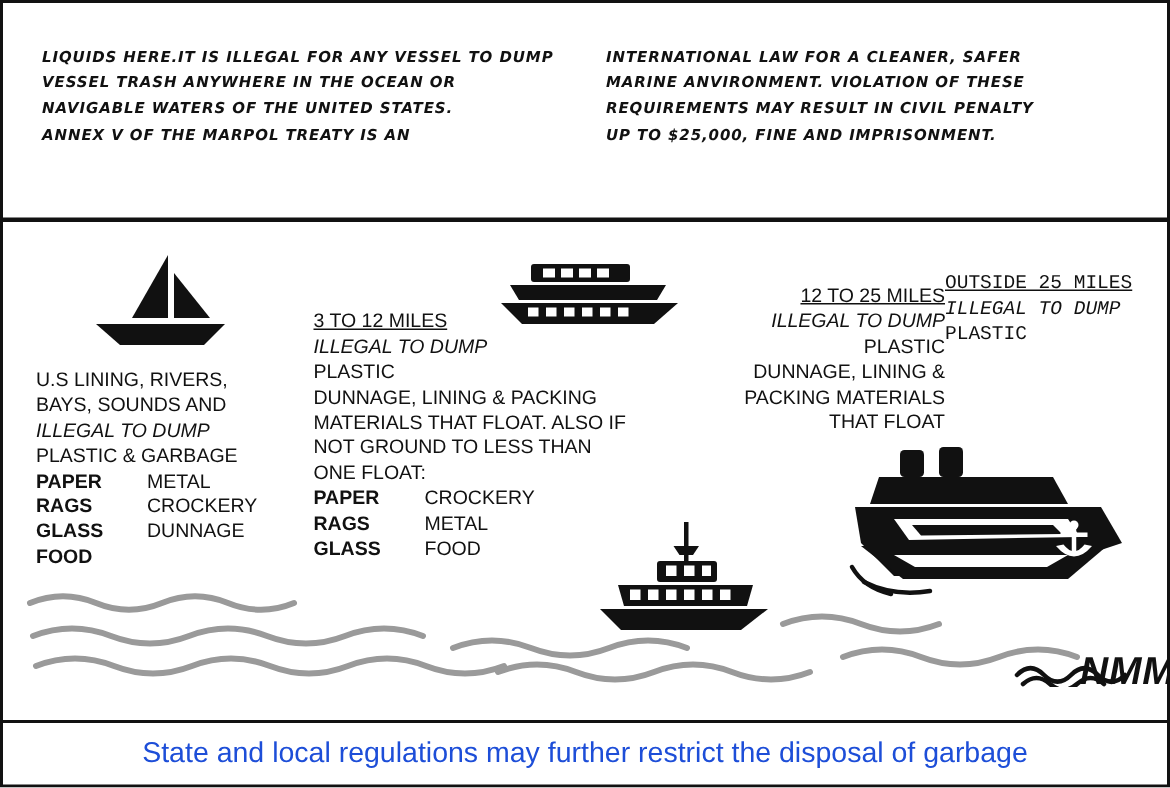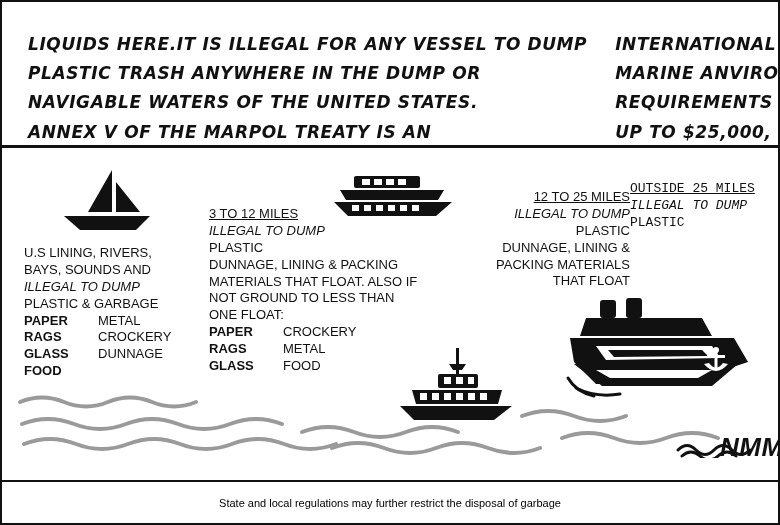--- a/index.html
+++ b/index.html
@@ -31,21 +31,21 @@
     border-bottom: 3px solid #111;
     padding: 28px 26px 0 26px;
     display: flex;
     gap: 28px;
   }
   .header-col {
     flex: 1;
     font-family: "DejaVu Sans", sans-serif;
     font-weight: bold;
     font-style: italic;
-    font-size: 17px;
+    font-size: 10px;
     line-height: 1.72;
     letter-spacing: 0.6px;
     color: #111;
   }
   .header-col div { white-space: nowrap; }
 
   
   .body-area {
     position: absolute;
     left: 0;
@@ -60,22 +60,22 @@
     position: absolute;
     left: 0;
     bottom: 0;
     width: 776px;
     height: 43px;
     border-top: 2px solid #111;
     box-sizing: border-box;
     display: flex;
     align-items: center;
     justify-content: center;
-    font-size: 11px;
-    color: #000000;
+    font-size: 19px;
+    color: #1d4ed8;
     font-family: "Liberation Sans", sans-serif;
   }
 
   
   .zone {
     position: absolute;
     color: #111;
     font-family: "Liberation Sans", sans-serif;
     font-size: 13px;
     line-height: 1.30;
@@ -129,21 +129,21 @@
   }
 </style>
 </head>
 <body>
 
 <div id="page">
 
   <div class="header">
     <div class="header-col">
       <div>LIQUIDS HERE.IT IS ILLEGAL FOR ANY VESSEL TO DUMP</div>
-      <div>PLASTIC TRASH ANYWHERE IN THE DUMP OR</div>
+      <div>VESSEL TRASH ANYWHERE IN THE OCEAN OR</div>
       <div>NAVIGABLE WATERS OF THE UNITED STATES.</div>
       <div>ANNEX V OF THE MARPOL TREATY IS AN</div>
     </div>
     <div class="header-col">
       <div>INTERNATIONAL LAW FOR A CLEANER, SAFER</div>
       <div>MARINE ANVIRONMENT. VIOLATION OF THESE</div>
       <div>REQUIREMENTS MAY RESULT IN CIVIL PENALTY</div>
       <div>UP TO $25,000, FINE AND IMPRISONMENT.</div>
     </div>
   </div>

